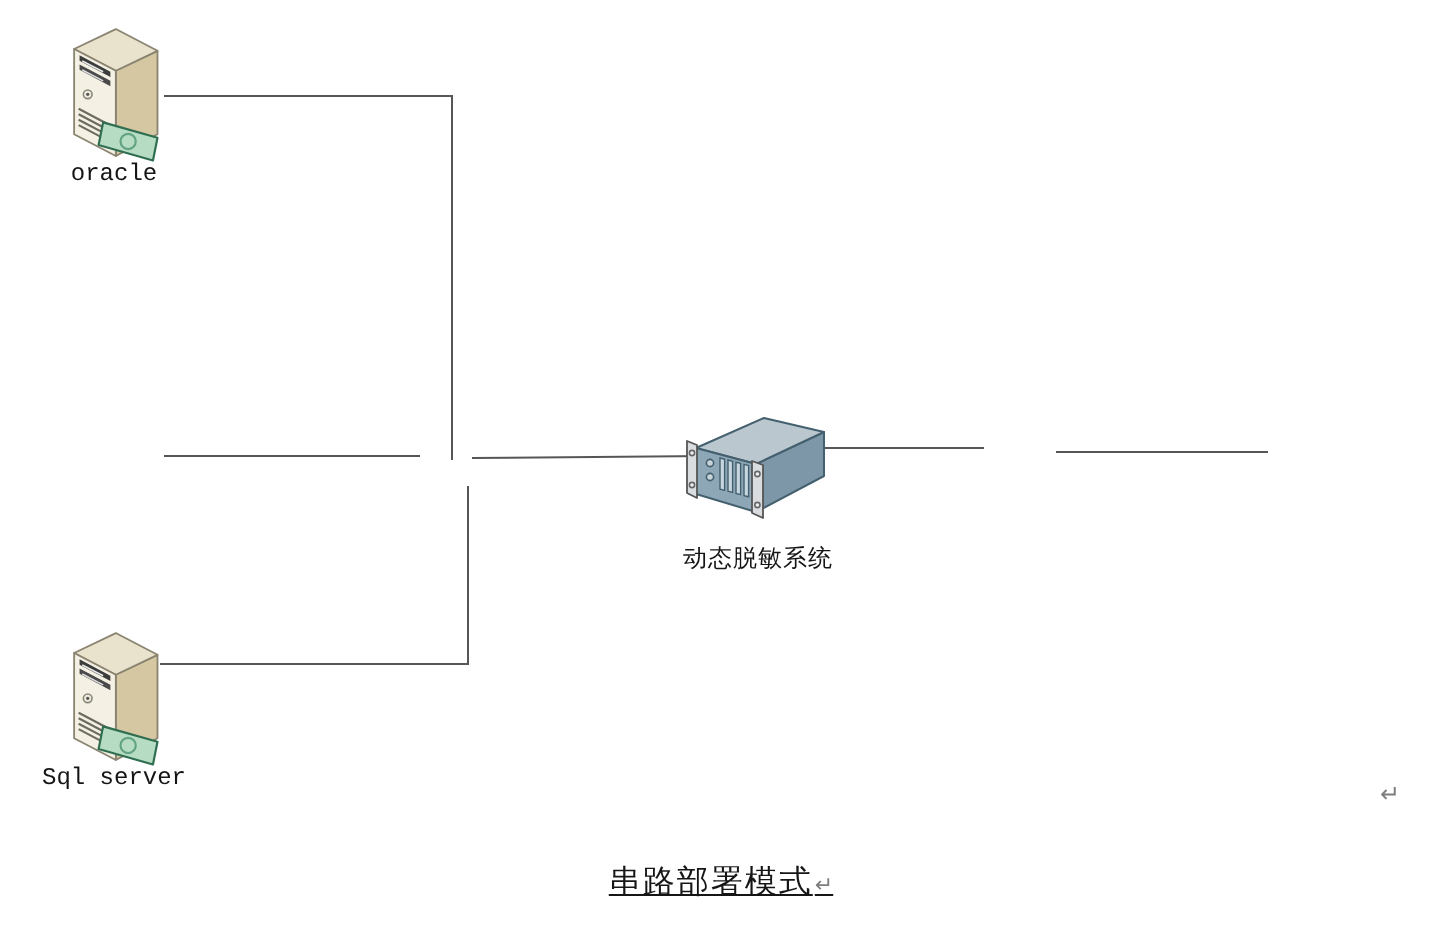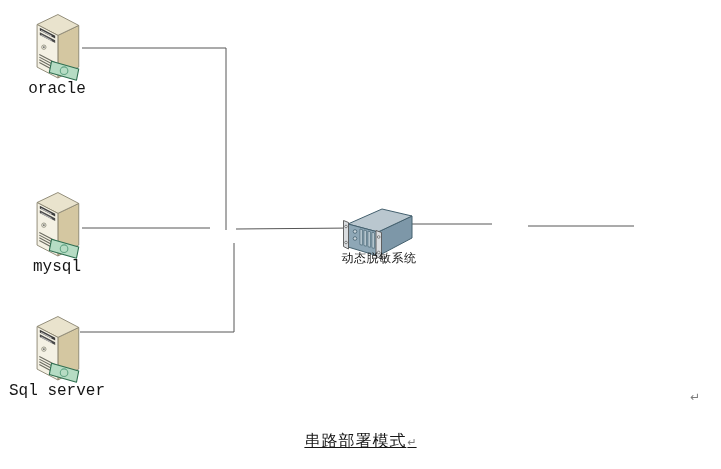--- a/index.html
+++ b/index.html
@@ -13,25 +13,25 @@
   .wires{position:absolute;left:0;top:0;}
   .wires .wire{fill:none;stroke:#565656;stroke-width:1;}
   .defs-holder{position:absolute;width:0;height:0;overflow:hidden;}
   .node{position:absolute;}
   .node-icon{display:block;}
   .node-label{
     position:absolute;left:50%;transform:translateX(-50%);
     white-space:nowrap;text-align:center;
     font-size:12px;color:#151515;line-height:1.1;
   }
-  .label-latin{font-family:"Liberation Mono","DejaVu Sans Mono",monospace;font-size:16px;}
+  .label-latin{font-family:"Liberation Mono","DejaVu Sans Mono",monospace;font-size:12px;}
   .label-cjk{font-family:"Liberation Sans","DejaVu Sans",sans-serif;font-size:12px;letter-spacing:0.5px;}
   .lbl-tower{top:71px;}
   .lbl-switch{top:44px;}
-  .lbl-rack{top:50px;}
+  .lbl-rack{top:71px;}
   .lbl-monitor{top:63px;}
   .diagram-title{
     position:absolute;left:0;right:0;top:431px;
     text-align:center;font-size:16px;color:#161616;letter-spacing:1px;text-decoration:underline;
   }
   .para-mark{color:#7d7d7d;font-size:11px;letter-spacing:0;margin-left:1px;}
   .trailing-mark{
     position:absolute;left:690px;top:390px;
     color:#7d7d7d;font-size:12px;
   }
@@ -116,27 +116,20 @@
   </svg>
 
   <div class="node" style="left:28px;top:10px;width:58px;">
     <svg class="node-icon" viewBox="0 0 64 80" width="58" height="72.5">
       <use href="#sym-tower"></use>
         <use href="#sym-card"></use>
     </svg>
     <div class="node-label label-latin lbl-tower">oracle</div>
   </div>
 
-  <div class="node" style="left:28px;top:188px;width:58px;">
-    <svg class="node-icon" viewBox="0 0 64 80" width="58" height="72.5">
-      <use href="#sym-tower"></use>
-        <use href="#sym-card"></use>
-    </svg>
-    <div class="node-label label-latin lbl-tower">mysql</div>
-  </div>
 
   <div class="node" style="left:28px;top:312px;width:58px;">
     <svg class="node-icon" viewBox="0 0 64 80" width="58" height="72.5">
       <use href="#sym-tower"></use>
         <use href="#sym-card"></use>
     </svg>
     <div class="node-label label-latin lbl-tower">Sql server</div>
   </div>
 
 

